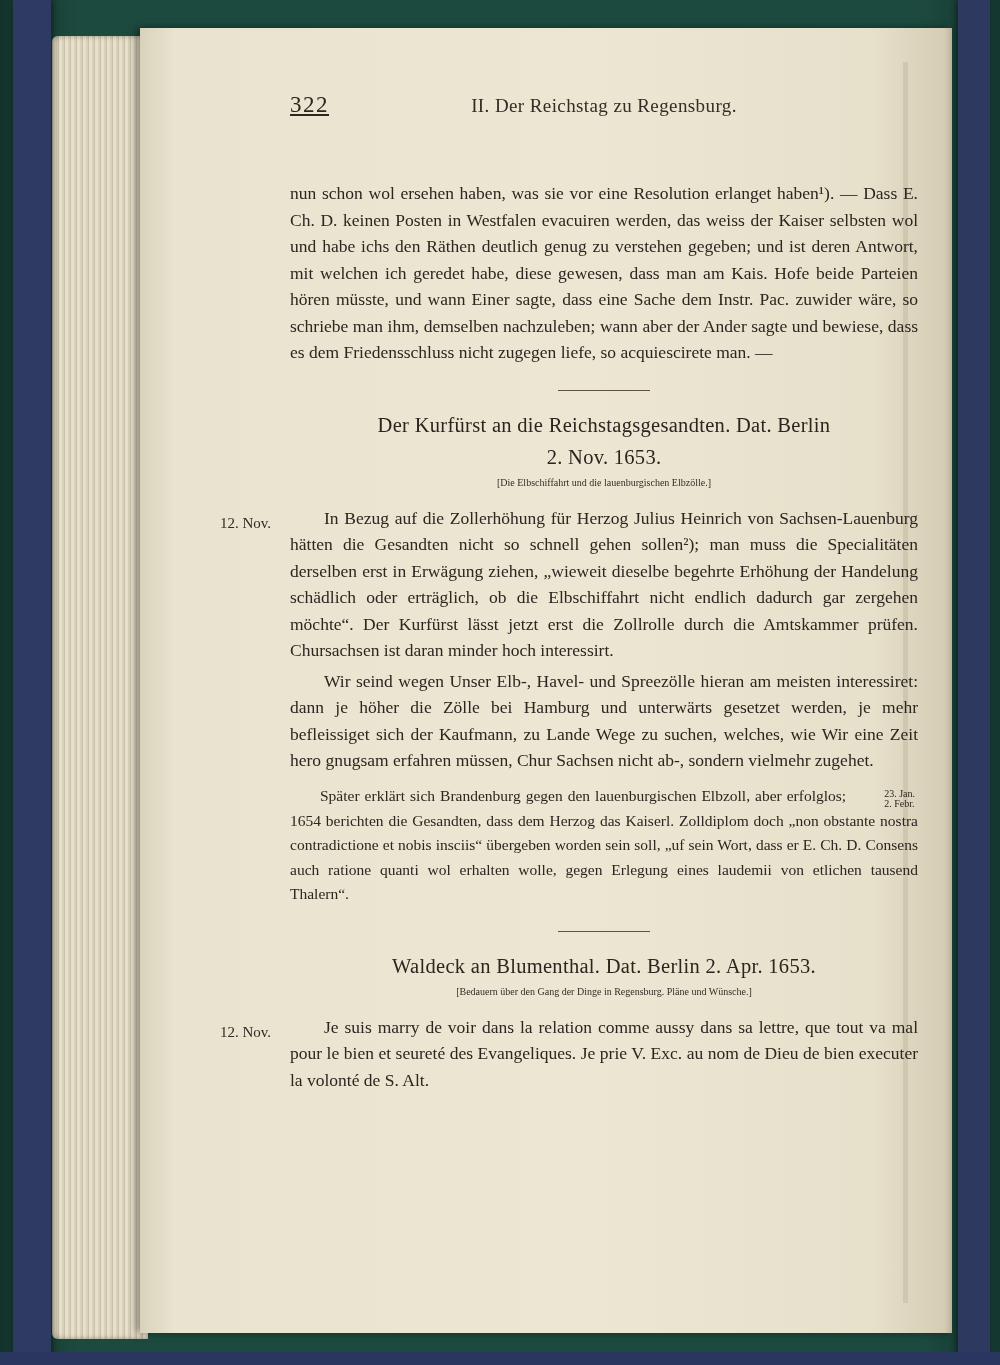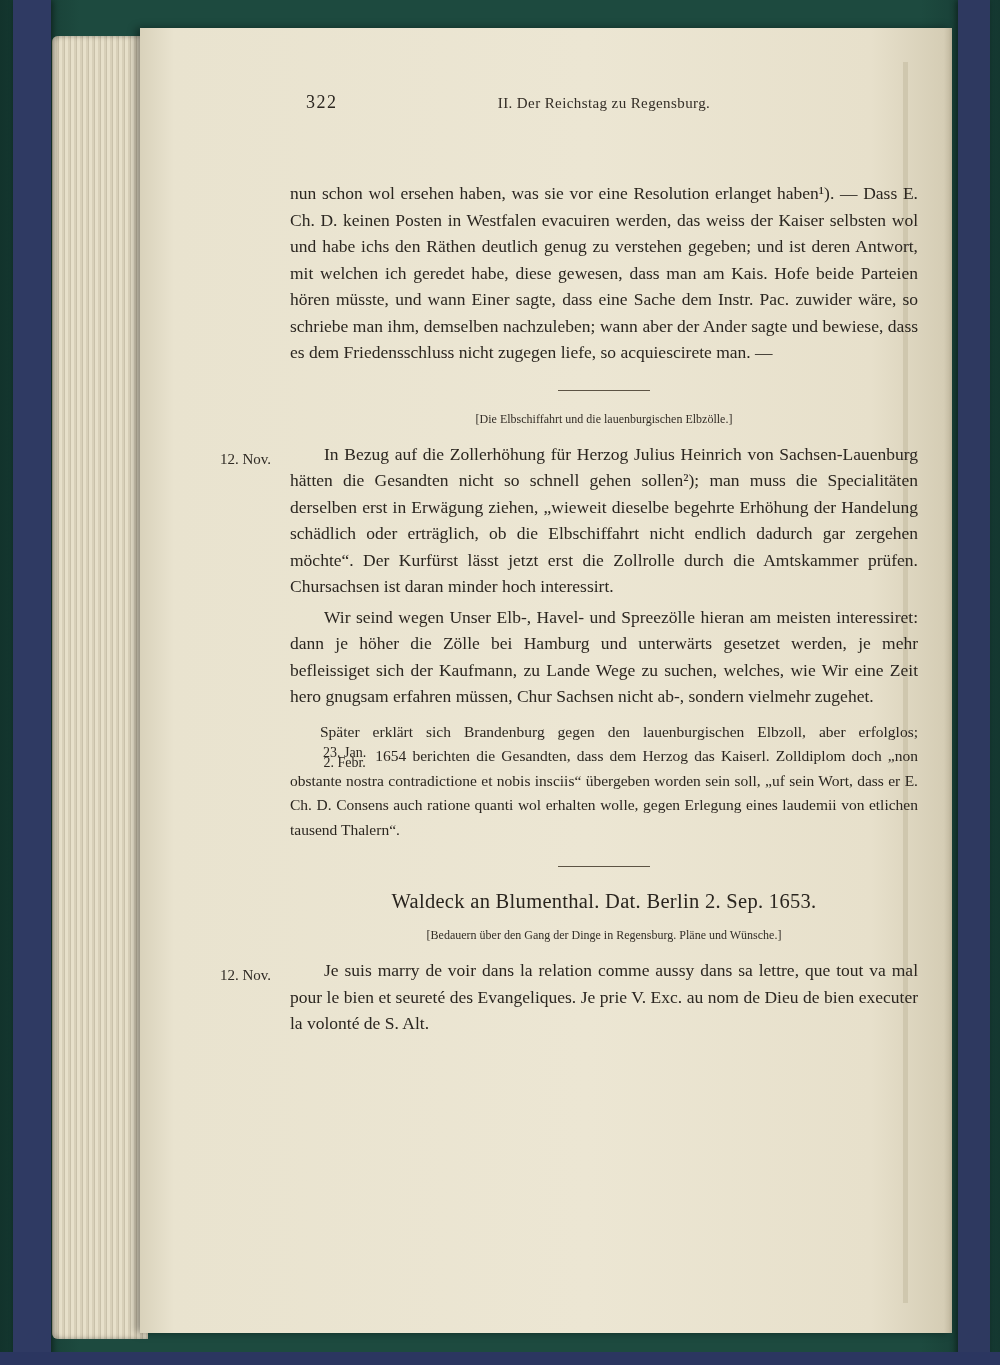--- a/index.html
+++ b/index.html
@@ -19,40 +19,40 @@
     box-shadow:inset 3px 0 5px rgba(0,0,0,.35);
   }
   .page{
     position:absolute;left:140px;top:28px;width:812px;height:1305px;
     background:linear-gradient(90deg,#d9d2bb 0px,#e9e3cf 34px,#ece6d3 55%,#e7e0cb 90%,#d5cdb5 99%,#bfb69d 100%);
     box-shadow:-4px 0 8px rgba(0,0,0,.4);
   }
   .page-edge-right{position:absolute;right:44px;top:34px;bottom:30px;width:5px;background:#cfc7ae;}
 
   .running-head{position:absolute;left:150px;top:64px;width:628px;height:26px;}
-  .pagenum{position:absolute;left:16px;top:0;font-size:18px;letter-spacing:1.5px;}
-  .runtitle{display:block;text-align:center;font-size:15px;letter-spacing:.4px;padding-top:3px;color:#332d26;}
+  .pagenum{position:absolute;left:0;top:0;font-size:23px;letter-spacing:1.5px;text-decoration:underline;}
+  .runtitle{display:block;text-align:center;font-size:19px;letter-spacing:.4px;padding-top:3px;color:#332d26;}
 
   .text-flow{position:absolute;left:150px;top:112px;width:628px;}
   p{margin:0;}
   .body{font-size:17.5px;line-height:26.5px;text-align:justify;margin-top:40px;}
   .indent{text-indent:34px;}
   .rel{position:relative;}
   .mt{margin-top:12px;}
   .mt-sm{margin-top:4px;}
 
   .rule{width:92px;height:0;border-top:1.5px solid #5c5344;margin:24px auto 18px auto;}
 
   .heading{font-size:20.5px;line-height:32px;text-align:center;letter-spacing:.3px;color:#2a251f;}
-  .subject{margin-top:8px;font-size:12px;line-height:20px;text-align:center;color:#332d26;}
+  .subject{font-size:10px;line-height:20px;text-align:center;color:#332d26;}
 
   .small{font-size:15.5px;line-height:24.5px;text-align:justify;margin-top:10px;}
   .small.indent{text-indent:30px;}
 
-  .fraction{display:inline-block;vertical-align:-6px;text-align:center;font-size:14px;line-height:10px;margin:0 3px;}
+  .fraction{display:inline-block;vertical-align:-6px;font-size:10px;line-height:10px;margin:0 3px;}
   .fraction span{display:block;}
 
   .margin-date{position:absolute;left:-70px;top:7px;width:64px;font-size:15px;line-height:22px;text-indent:0;text-align:left;color:#2f2a24;}
 
   .footnotes{margin-top:28px;}
   .footnote{font-size:15px;line-height:26px;text-indent:22px;text-align:left;}
 </style>
 </head>
 <body>
 
@@ -67,36 +67,40 @@
       <span class="pagenum">322</span>
       <span class="runtitle">II. Der Reichstag zu Regensburg.</span>
     </div>
 
     <div class="text-flow">
 
       <p class="body">nun schon wol ersehen haben, was sie vor eine Resolution erlanget haben¹). — Dass E. Ch. D. keinen Posten in Westfalen evacuiren werden, das weiss der Kaiser selbsten wol und habe ichs den Räthen deutlich genug zu verstehen gegeben; und ist deren Antwort, mit welchen ich geredet habe, diese gewesen, dass man am Kais. Hofe beide Parteien hören müsste, und wann Einer sagte, dass eine Sache dem Instr. Pac. zuwider wäre, so schriebe man ihm, demselben nachzuleben; wann aber der Ander sagte und bewiese, dass es dem Friedensschluss nicht zugegen liefe, so acquiescirete man. —</p>
 
       <div class="rule"></div>
 
+      <div class="heading">
+        <div>Der Kurfürst an die Reichstagsgesandten.  Dat. Berlin</div>
+        <div>2. Nov. 1653.</div>
+      </div>
       <div class="subject">[Die Elbschiffahrt und die lauenburgischen Elbzölle.]</div>
 
       <p class="body indent rel mt">
         <span class="margin-date">12. Nov.</span>
         <span>In Bezug auf die Zollerhöhung für Herzog Julius Heinrich von Sachsen-Lauenburg hätten die Gesandten nicht so schnell gehen sollen²); man muss die Specialitäten derselben erst in Erwägung ziehen, „wieweit dieselbe begehrte Erhöhung der Handelung schädlich oder erträglich, ob die Elbschiffahrt nicht endlich dadurch gar zergehen möchte“.  Der Kurfürst lässt jetzt erst die Zollrolle durch die Amtskammer prüfen.  Chursachsen ist daran minder hoch interessirt.</span>
       </p>
 
       <p class="body indent mt-sm">Wir seind wegen Unser Elb-, Havel- und Spreezölle hieran am meisten interessiret: dann je höher die Zölle bei Hamburg und unterwärts gesetzet werden, je mehr befleissiget sich der Kaufmann, zu Lande Wege zu suchen, welches, wie Wir eine Zeit hero gnugsam erfahren müssen, Chur Sachsen nicht ab-, sondern vielmehr zugehet.</p>
 
       <p class="small indent">
         <span>Später erklärt sich Brandenburg gegen den lauenburgischen Elbzoll, aber erfolglos; </span><span class="fraction"><span>23. Jan.</span><span>2. Febr.</span></span><span> 1654 berichten die Gesandten, dass dem Herzog das Kaiserl. Zolldiplom doch „non obstante nostra contradictione et nobis insciis“ übergeben worden sein soll, „uf sein Wort, dass er E. Ch. D. Consens auch ratione quanti wol erhalten wolle, gegen Erlegung eines laudemii von etlichen tausend Thalern“.</span>
       </p>
 
       <div class="rule"></div>
 
-      <div class="heading">Waldeck an Blumenthal.  Dat. Berlin 2. Sep. 1653.</div>
+      <div class="heading">Waldeck an Blumenthal.  Dat. Berlin 2. Apr. 1653.</div>
       <div class="subject">[Bedauern über den Gang der Dinge in Regensburg.  Pläne und Wünsche.]</div>
 
       <p class="body indent rel mt">
         <span class="margin-date">12. Nov.</span>
         <span>Je suis marry de voir dans la relation comme aussy dans sa lettre, que tout va mal pour le bien et seureté des Evangeliques.  Je prie V. Exc. au nom de Dieu de bien executer la volonté de S. Alt.</span>
       </p>
 
 
     </div>
   </div>

